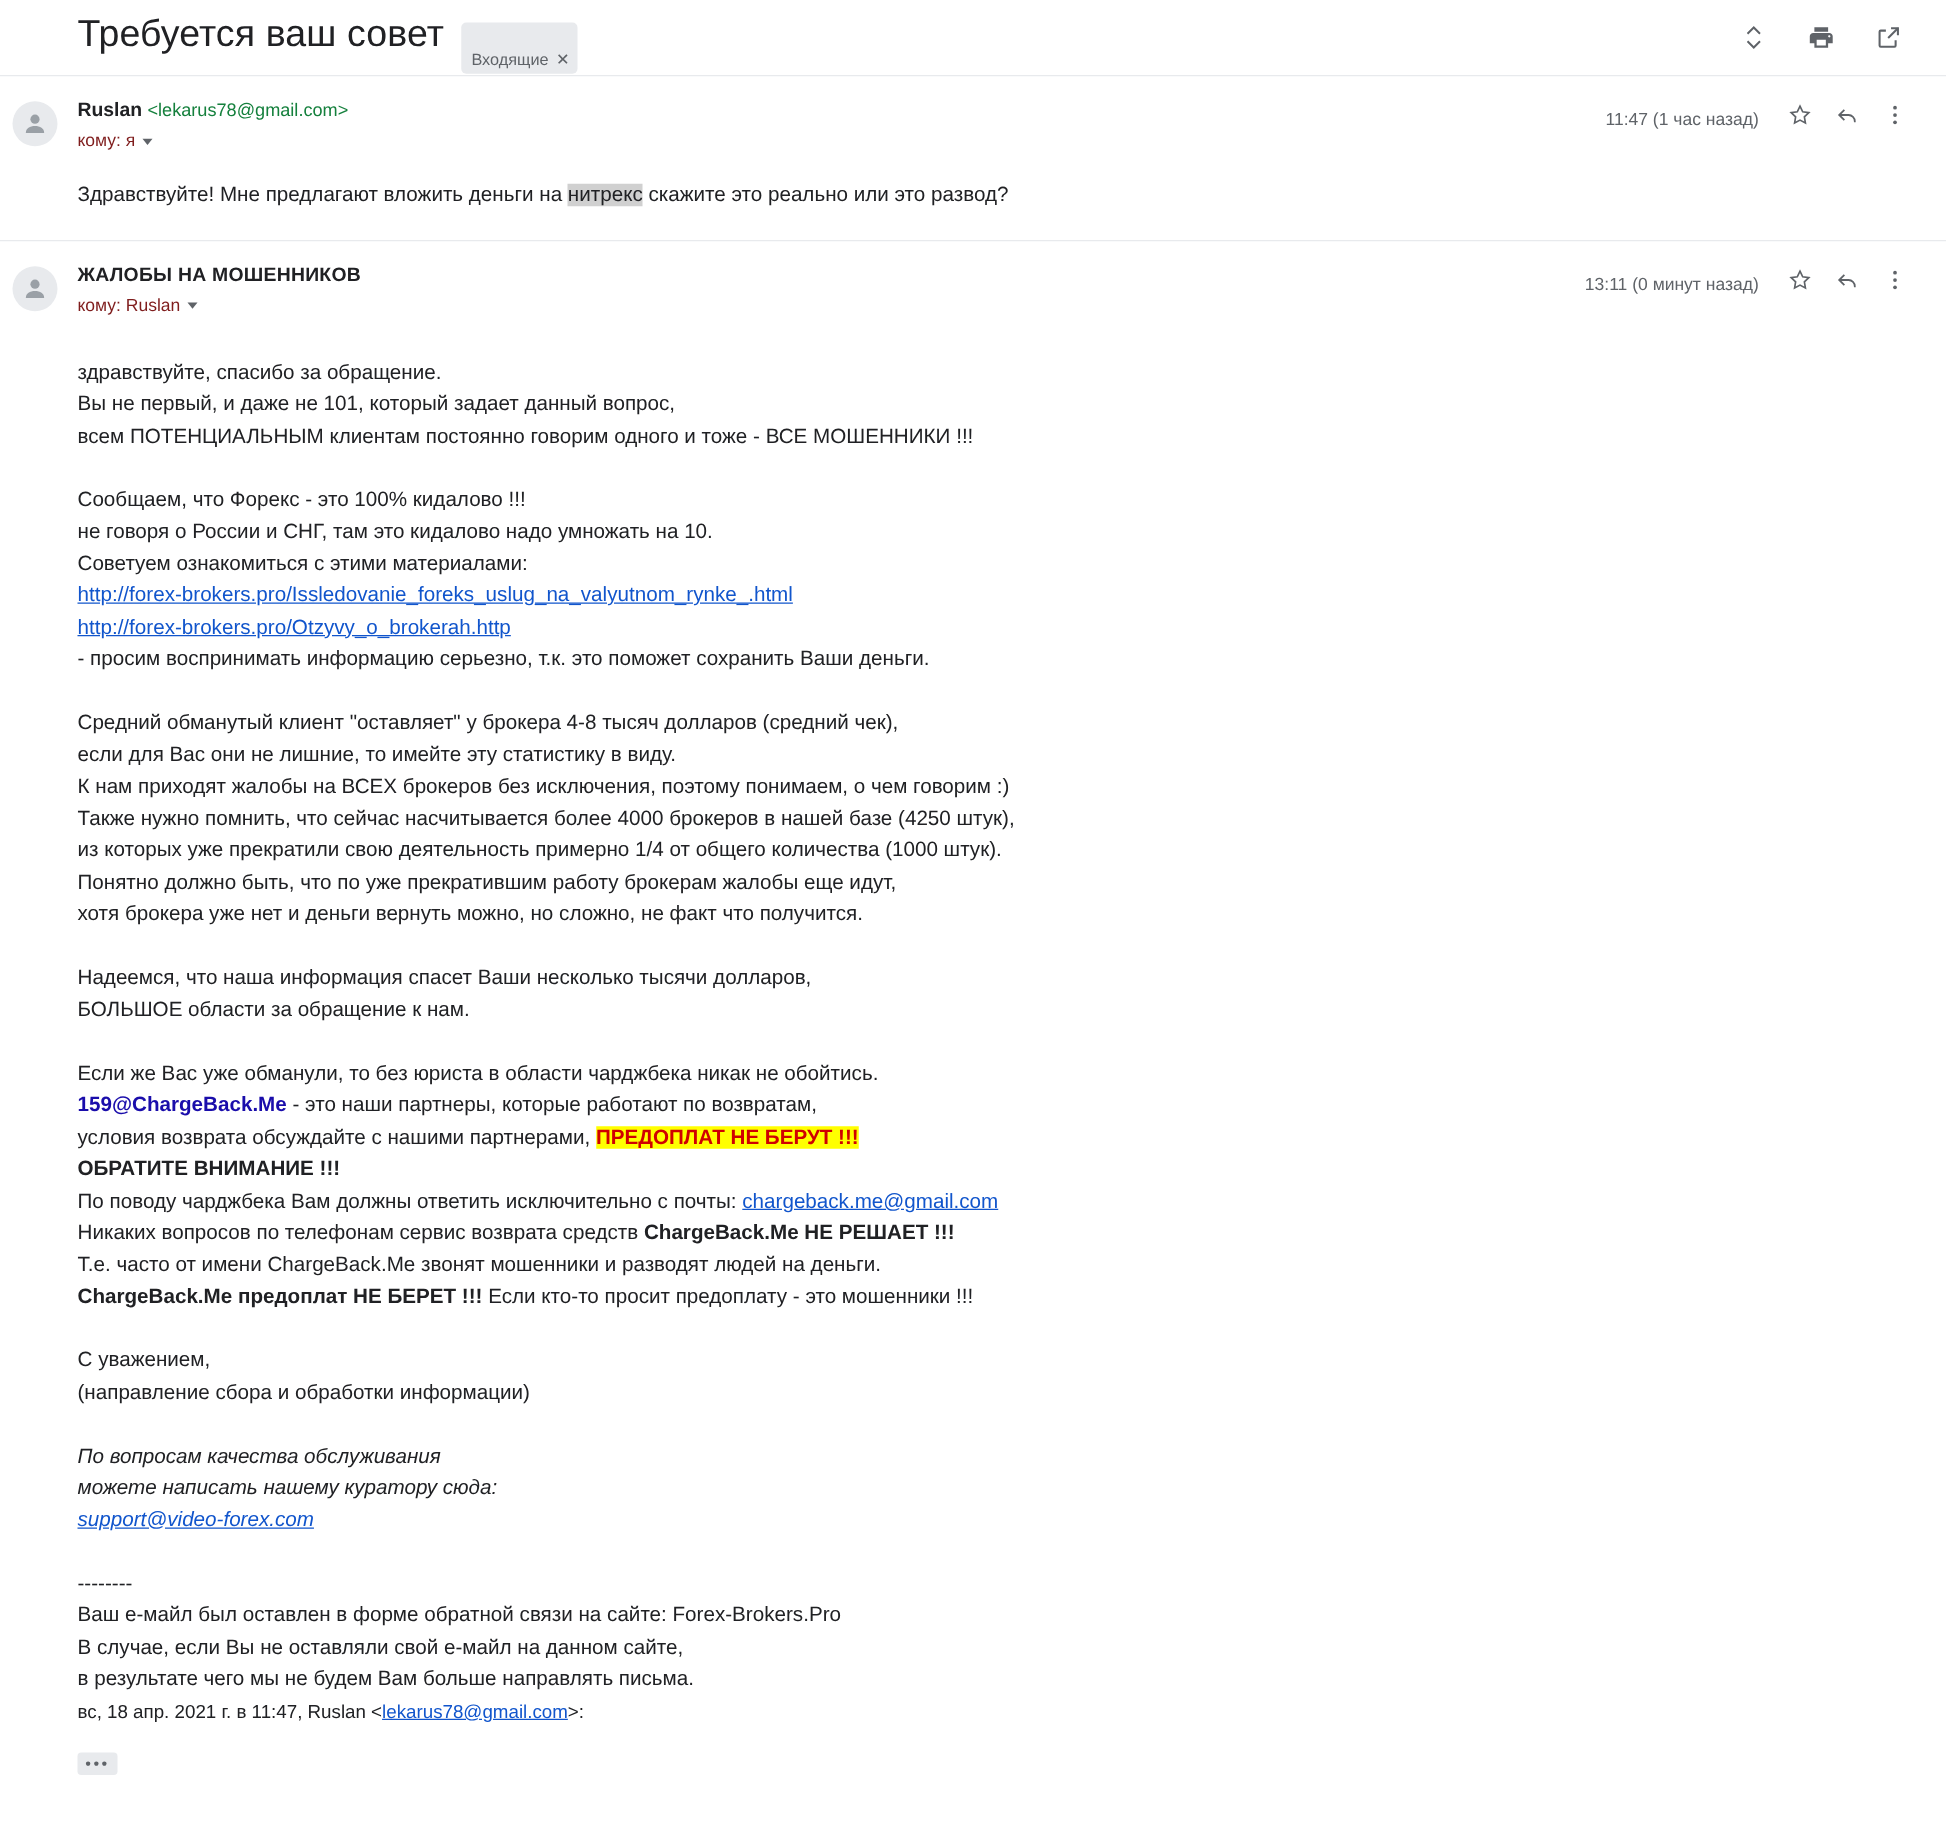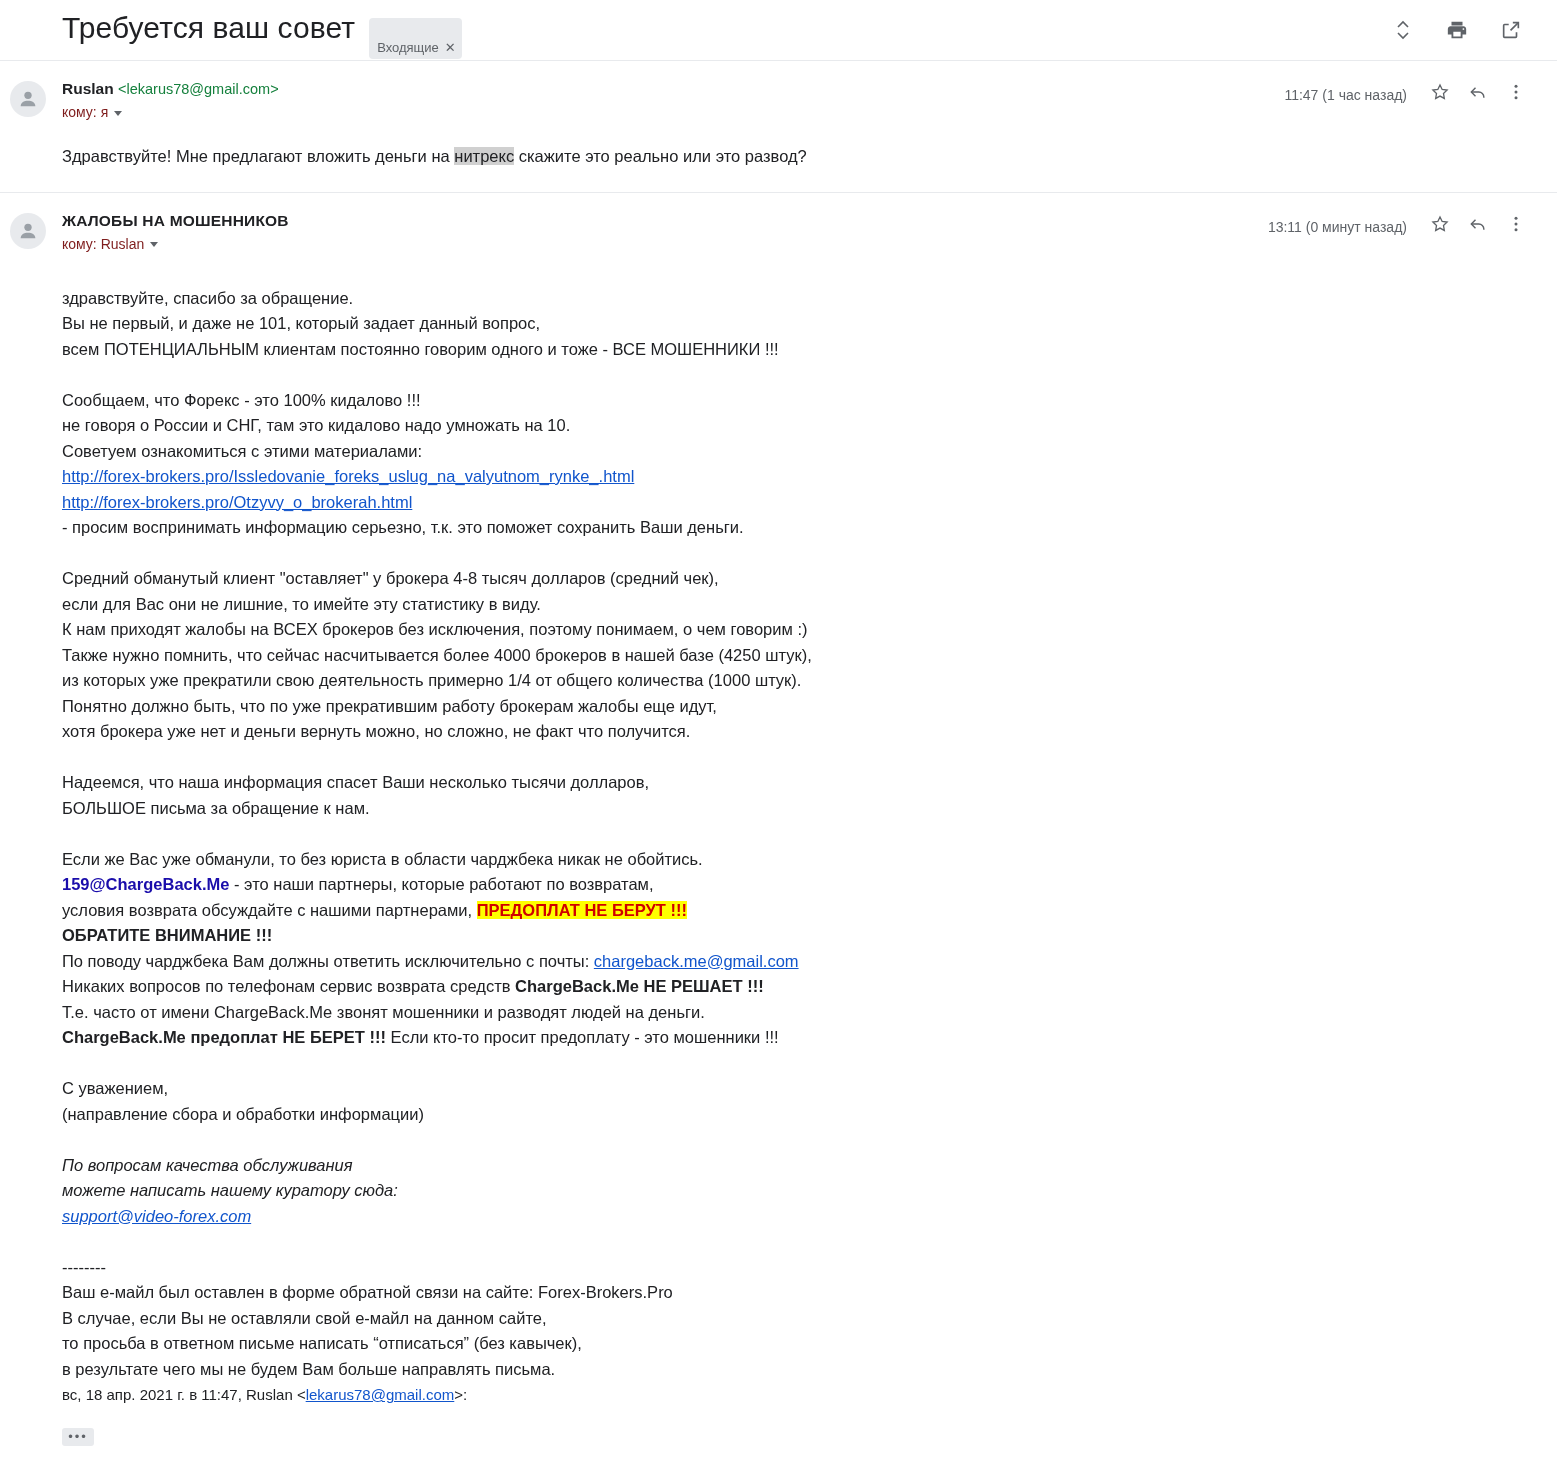--- a/index.html
+++ b/index.html
@@ -333,34 +333,34 @@
       <p>Вы не первый, и даже не 101, который задает данный вопрос,</p>
       <p>всем ПОТЕНЦИАЛЬНЫМ клиентам постоянно говорим одного и тоже - ВСЕ МОШЕННИКИ !!!</p>
       <div class="blank"></div>
       <p>Сообщаем, что Форекс - это 100% кидалово !!!</p>
       <p>не говоря о России и СНГ, там это кидалово надо умножать на 10.</p>
       <p>Советуем ознакомиться с этими материалами:</p>
       <p>
         <a class="link" href="#">http://forex-brokers.pro/Issledovanie_foreks_uslug_na_valyutnom_rynke_.html</a>
       </p>
       <p>
-        <a class="link" href="#">http://forex-brokers.pro/Otzyvy_o_brokerah.html</a>
+        <a class="link" href="#">http://forex-brokers.pro/Otzyvy_o_brokerah.http</a>
       </p>
       <p> - просим воспринимать информацию серьезно, т.к. это поможет сохранить Ваши деньги.</p>
       <div class="blank"></div>
       <p>Средний обманутый клиент "оставляет" у брокера 4-8 тысяч долларов (средний чек),</p>
       <p>если для Вас они не лишние, то имейте эту статистику в виду.</p>
       <p>К нам приходят жалобы на ВСЕХ брокеров без исключения, поэтому понимаем, о чем говорим :)</p>
       <p>Также нужно помнить, что сейчас насчитывается более 4000 брокеров в нашей базе (4250 штук),</p>
       <p>из которых уже прекратили свою деятельность примерно 1/4 от общего количества (1000 штук).</p>
       <p>Понятно должно быть, что по уже прекратившим работу брокерам жалобы еще идут,</p>
       <p>хотя брокера уже нет и деньги вернуть можно, но сложно, не факт что получится.</p>
       <div class="blank"></div>
       <p>Надеемся, что наша информация спасет Ваши несколько тысячи долларов,</p>
-      <p>БОЛЬШОЕ письма за обращение к нам.</p>
+      <p>БОЛЬШОЕ области за обращение к нам.</p>
       <div class="blank"></div>
       <p>Если же Вас уже обманули, то без юриста в области чарджбека никак не обойтись.</p>
       <p>
         <a class="link blue-strong" href="#">159@ChargeBack.Me</a><span> - это наши партнеры, которые работают по возвратам,</span>
       </p>
       <p>
         <span>условия возврата обсуждайте с нашими партнерами, </span><span class="hl-yellow">ПРЕДОПЛАТ НЕ БЕРУТ !!!</span>
       </p>
       <p class="bold">ОБРАТИТЕ ВНИМАНИЕ !!!</p>
       <p>
@@ -381,21 +381,20 @@
         <p>По вопросам качества обслуживания</p>
         <p>можете написать нашему куратору сюда:</p>
         <p>
           <a class="link" href="#">support@video-forex.com</a>
         </p>
       </div>
       <div class="blank"></div>
       <p>--------</p>
       <p>Ваш е-майл был оставлен в форме обратной связи на сайте: Forex-Brokers.Pro</p>
       <p>В случае, если Вы не оставляли свой е-майл на данном сайте,</p>
-      <p>то просьба в ответном письме написать “отписаться” (без кавычек),</p>
       <p>в результате чего мы не будем Вам больше направлять письма.</p>
 
       <p class="quote-line">
         <span>вс, 18 апр. 2021 г. в 11:47, Ruslan &lt;</span><a class="link" href="#">lekarus78@gmail.com</a><span>&gt;:</span>
       </p>
 
       <div class="dots-btn">•••</div>
     </div>
   </div>
 

